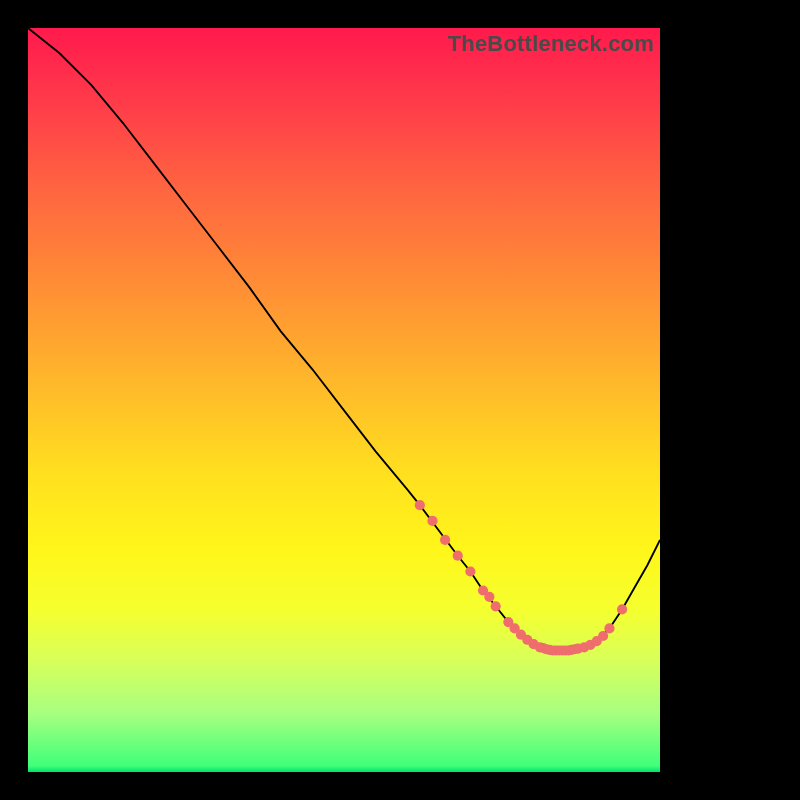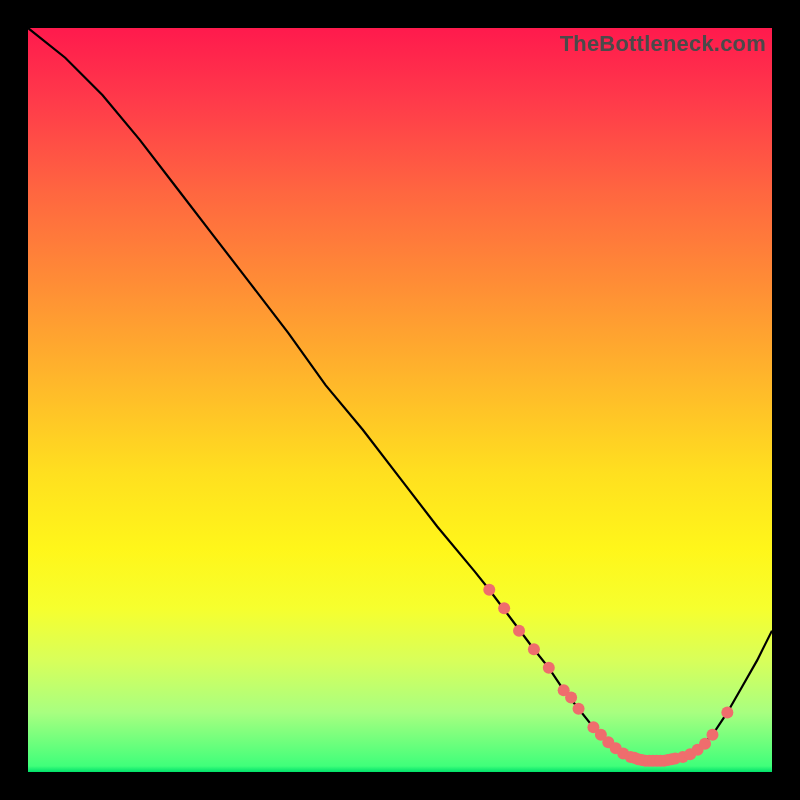--- a/index.html
+++ b/index.html
@@ -13,21 +13,21 @@
   }
   .frame {
     position: absolute;
     inset: 0;
     background: #000;
   }
   .plot-wrap {
     position: absolute;
     left: 28px;
     top: 28px;
-    width: 744px;
+    width: 632px;
     height: 744px;
   }
   .plot-bg {
     position: absolute;
     inset: 0;
     background: linear-gradient(
       to bottom,
       #ff1a4d 0%,
       #ff3b4a 10%,
       #ff6640 22%,

